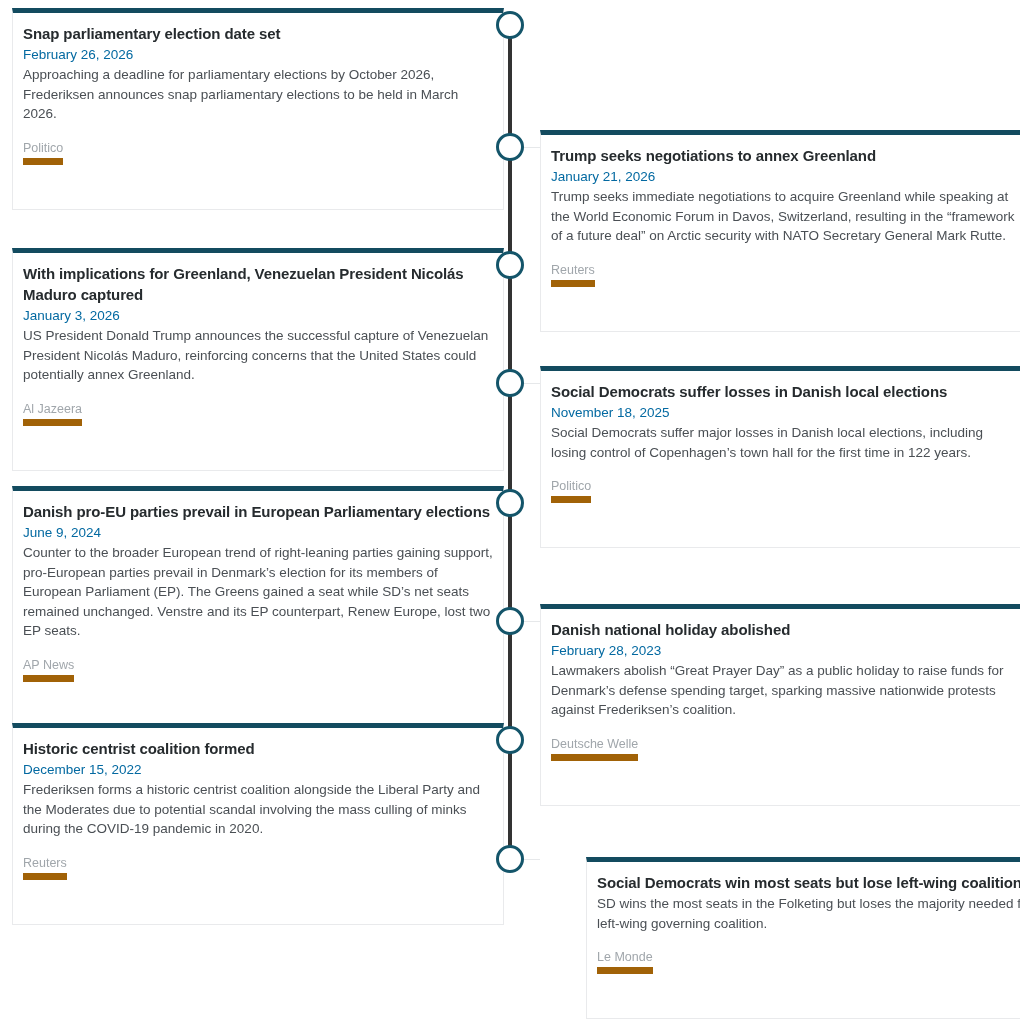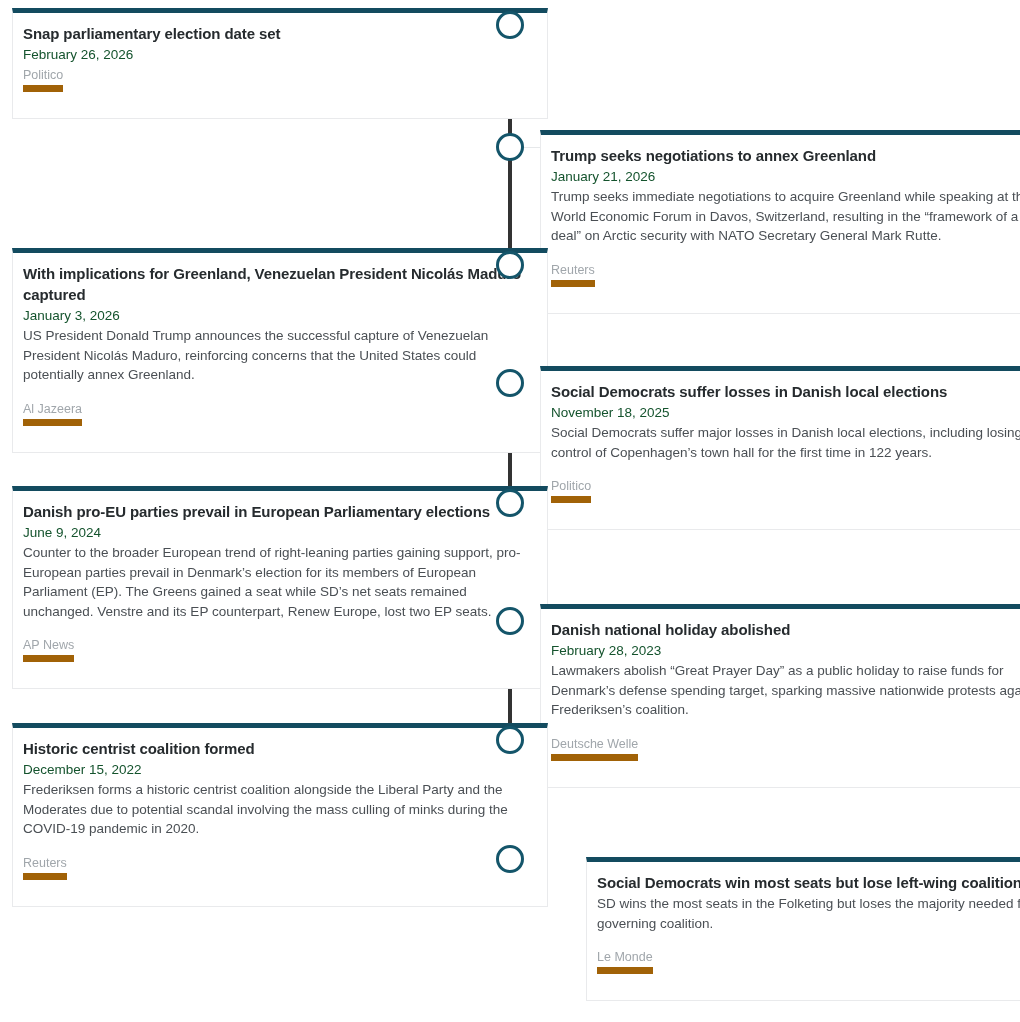--- a/index.html
+++ b/index.html
@@ -51,42 +51,42 @@
     height: 1px;
     background: #e6e8ea;
     z-index: 2;
   }
   .connector.left  { left: 480px; width: 20px; }
   .connector.right { left: 520px; width: 20px; }
 
   
   .card {
     position: absolute;
-    width: 536px;
+    width: 492px;
     background: #ffffff;
     border: 1px solid #e9eaec;
     border-top: 5px solid #134b5f;
-    padding: 10px 10px 26px 10px;
+    padding: 10px 10px 44px 10px;
     z-index: 2;
   }
   .card.side-left  { left: 12px; }
   .card.side-right { left: 540px; }
 
   .card-title {
     font-size: 15px;
     font-weight: bold;
     line-height: 21px;
     color: #262b2e;
     margin: 0 0 1px 0;
     letter-spacing: -0.1px;
   }
   .card-date {
     font-size: 13.5px;
     line-height: 19px;
-    color: #14532d;
+    color: #0369a1;
     margin: 0 0 1px 0;
   }
   .card-desc {
     font-size: 13.5px;
     line-height: 19.5px;
     color: #4a4f54;
     margin: 0 0 14px 0;
   }
   .card-source {
     display: inline-block;
@@ -118,21 +118,21 @@
       <div class="connector left" style="top: 25px;"></div>
       <div class="connector right" style="top: 147px;"></div>
       <div class="connector left" style="top: 265px;"></div>
       <div class="connector right" style="top: 383px;"></div>
       <div class="connector left" style="top: 503px;"></div>
       <div class="connector right" style="top: 621px;"></div>
       <div class="connector left" style="top: 740px;"></div>
       <div class="connector right" style="top: 859px;"></div>
     </div>
   <div id="cards">
-      <div class="card side-left" style="top: 8px;"><div class="card-title">Snap parliamentary election date set</div><div class="card-date">February 26, 2026</div><span class="card-source">Politico</span></div>
+      <div class="card side-left" style="top: 8px;"><div class="card-title">Snap parliamentary election date set</div><div class="card-date">February 26, 2026</div><div class="card-desc">Approaching a deadline for parliamentary elections by October 2026, Frederiksen announces snap parliamentary elections to be held in March 2026.</div><span class="card-source">Politico</span></div>
       <div class="card side-right" style="top: 130px;"><div class="card-title">Trump seeks negotiations to annex Greenland</div><div class="card-date">January 21, 2026</div><div class="card-desc">Trump seeks immediate negotiations to acquire Greenland while speaking at the World Economic Forum in Davos, Switzerland, resulting in the “framework of a future deal” on Arctic security with NATO Secretary General Mark Rutte.</div><span class="card-source">Reuters</span></div>
       <div class="card side-left" style="top: 248px;"><div class="card-title">With implications for Greenland, Venezuelan President Nicolás Maduro captured</div><div class="card-date">January 3, 2026</div><div class="card-desc">US President Donald Trump announces the successful capture of Venezuelan President Nicolás Maduro, reinforcing concerns that the United States could potentially annex Greenland.</div><span class="card-source">Al Jazeera</span></div>
       <div class="card side-right" style="top: 366px;"><div class="card-title">Social Democrats suffer losses in Danish local elections</div><div class="card-date">November 18, 2025</div><div class="card-desc">Social Democrats suffer major losses in Danish local elections, including losing control of Copenhagen’s town hall for the first time in 122 years.</div><span class="card-source">Politico</span></div>
       <div class="card side-left" style="top: 486px;"><div class="card-title">Danish pro-EU parties prevail in European Parliamentary elections</div><div class="card-date">June 9, 2024</div><div class="card-desc">Counter to the broader European trend of right-leaning parties gaining support, pro-European parties prevail in Denmark’s election for its members of European Parliament (EP). The Greens gained a seat while SD’s net seats remained unchanged. Venstre and its EP counterpart, Renew Europe, lost two EP seats.</div><span class="card-source">AP News</span></div>
       <div class="card side-right" style="top: 604px;"><div class="card-title">Danish national holiday abolished</div><div class="card-date">February 28, 2023</div><div class="card-desc">Lawmakers abolish “Great Prayer Day” as a public holiday to raise funds for Denmark’s defense spending target, sparking massive nationwide protests against Frederiksen’s coalition.</div><span class="card-source">Deutsche Welle</span></div>
       <div class="card side-left" style="top: 723px;"><div class="card-title">Historic centrist coalition formed</div><div class="card-date">December 15, 2022</div><div class="card-desc">Frederiksen forms a historic centrist coalition alongside the Liberal Party and the Moderates due to potential scandal involving the mass culling of minks during the COVID-19 pandemic in 2020.</div><span class="card-source">Reuters</span></div>
       <div class="card side-right" style="top: 857px; margin-left: 46px;"><div class="card-title">Social Democrats win most seats but lose left-wing coalition</div><div class="card-desc">SD wins the most seats in the Folketing but loses the majority needed for its left-wing governing coalition.</div><span class="card-source">Le Monde</span></div>
     </div>
 </div>
 

